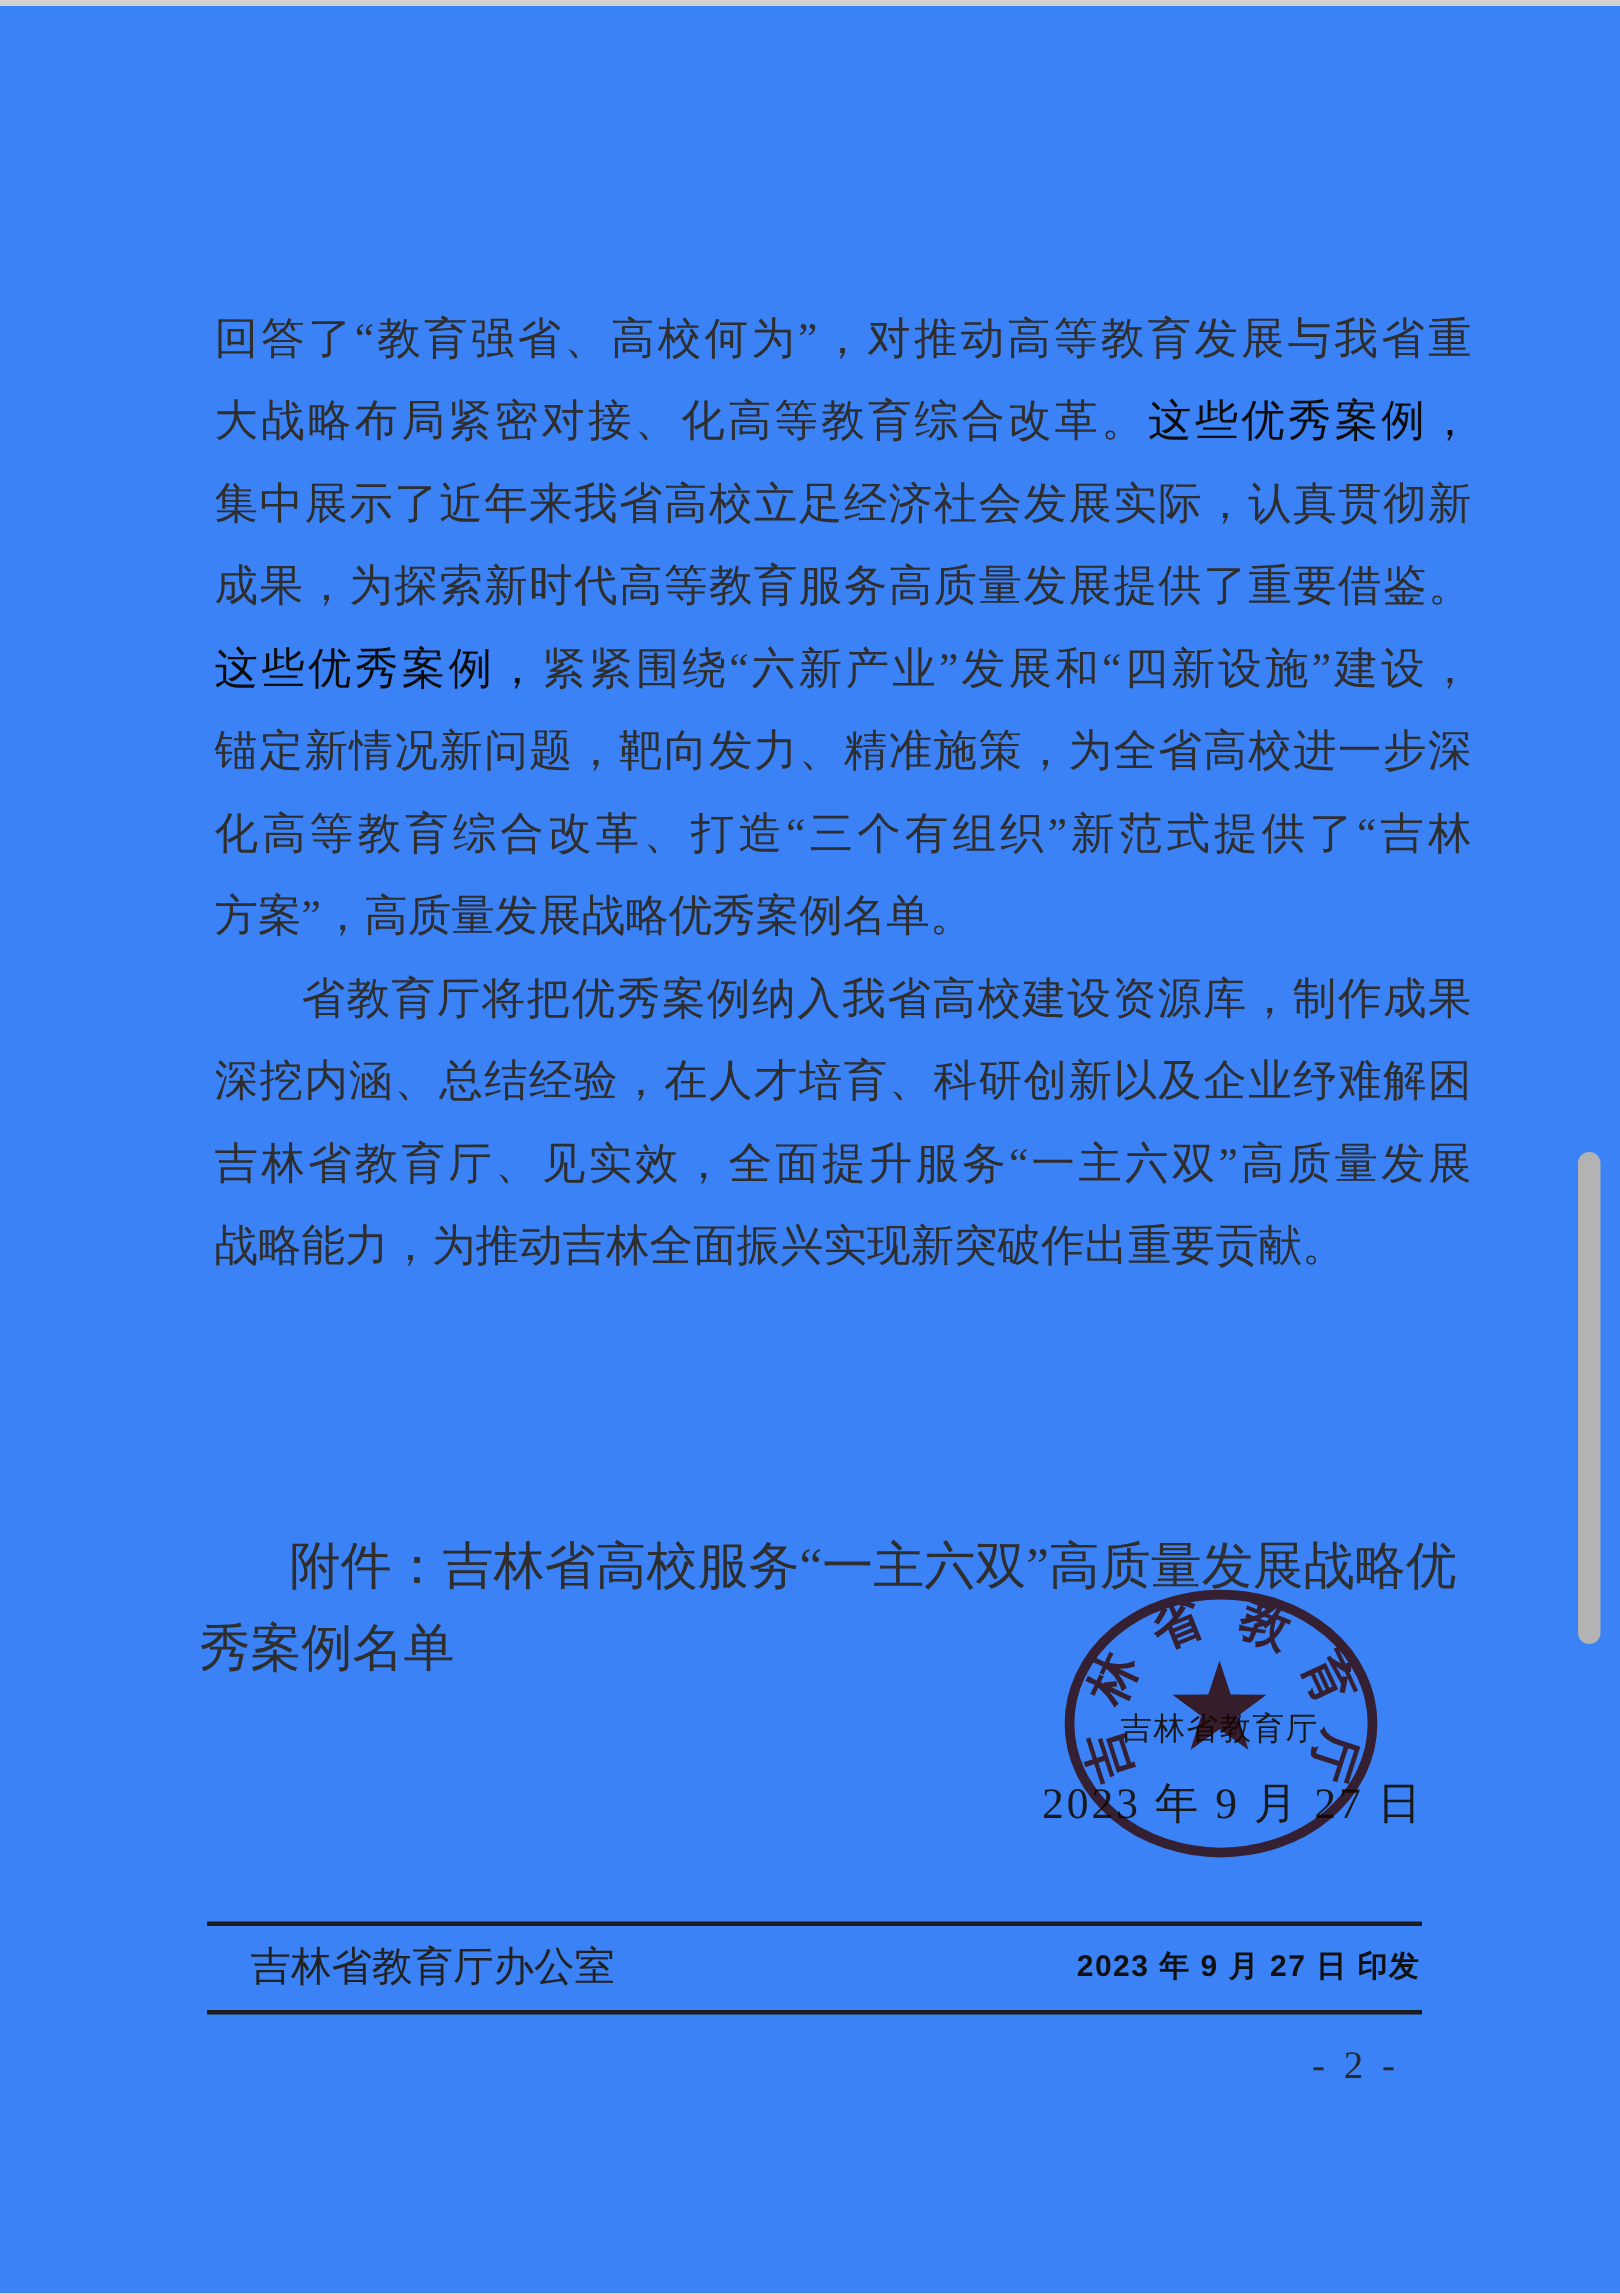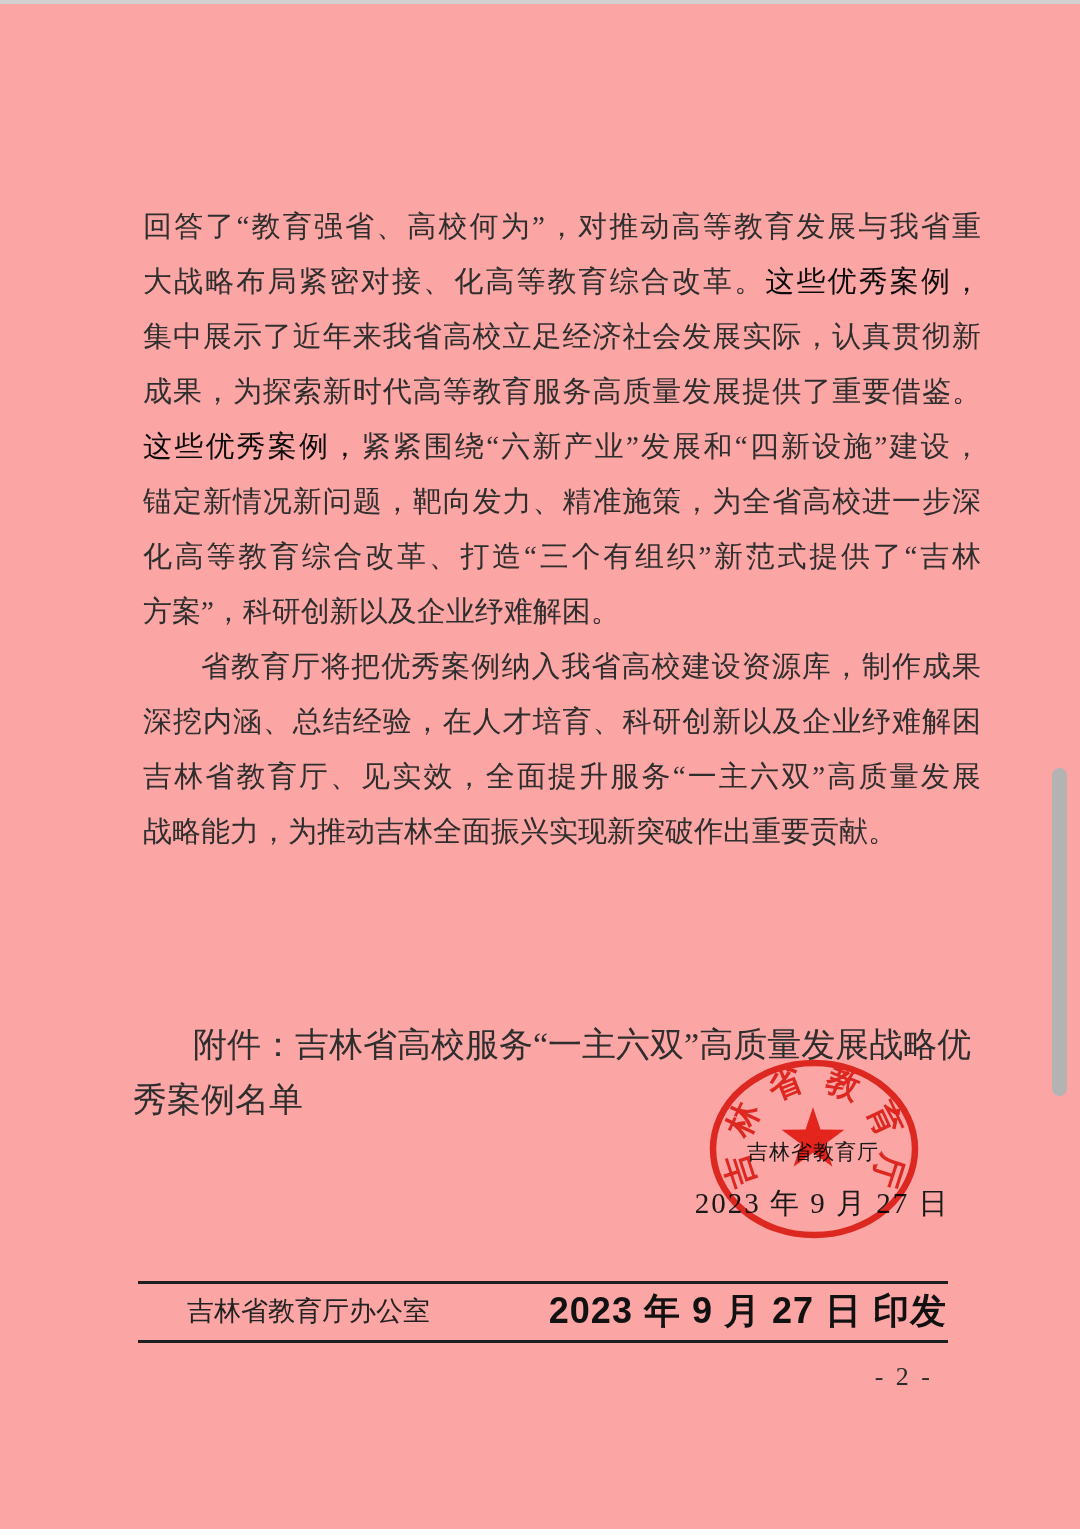--- a/index.html
+++ b/index.html
@@ -1,19 +1,19 @@
 <!DOCTYPE html>
 <html><head>
 <meta charset="utf-8">
 <style>
   html,body{margin:0;padding:0;background:#ffffff;}
   .page{
     position:relative;
     width:1080px;height:1529px;
-    background:#fca5a5;
+    background:#3b82f6;
     overflow:hidden;
     font-family:"Liberation Serif","DejaVu Serif",serif;
     color:#2e2e2e;
   }
   .top-strip{
     position:absolute;left:0;top:0;width:1080px;height:4px;
   }
   .doc-body{
     position:absolute;left:143px;top:199px;width:838px;
   }
@@ -50,26 +50,26 @@
     font-family:"Liberation Serif","DejaVu Serif",serif;
     font-weight:bold;
   }
   .footer-rule{
     position:absolute;left:138px;width:810px;height:3px;background:#1e1e1e;
   }
   .footer-rule.top{top:1281px;}
   .footer-rule.bottom{top:1340px;}
   .footer-office{
     position:absolute;left:167px;top:1292px;
-    font-size:27px;line-height:38px;color:#222;white-space:nowrap;margin-left:20px;
+    font-size:27px;line-height:38px;color:#222;white-space:nowrap;
   }
   .footer-date{
     position:absolute;right:133px;top:1291px;
     font-family:"Liberation Sans","DejaVu Sans",sans-serif;
-    font-weight:600;font-size:36px;line-height:40px;color:#111;
+    font-weight:600;font-size:20px;line-height:40px;color:#111;
     letter-spacing:1px;white-space:nowrap;
   }
   .page-num{
     position:absolute;right:147px;top:1360px;
     font-size:26px;line-height:34px;letter-spacing:3px;color:#2a2a2a;
     white-space:nowrap;
   }
   .scrollbar-thumb{
     position:absolute;left:1052px;top:768px;
     width:15px;height:328px;border-radius:8px;
@@ -83,21 +83,21 @@
   <div class="top-strip" style="background: rgb(209, 209, 209);"></div>
 
   <div class="doc-body">
       <div class="line justify"><span>回答了“教育强省、高校何为”，对推动高等教育发展与我省重</span></div>
       <div class="line justify"><span>大战略布局紧密对接、化高等教育综合改革。</span><span class="bold">这些优秀案例，</span></div>
       <div class="line justify"><span>集中展示了近年来我省高校立足经济社会发展实际，认真贯彻新</span></div>
       <div class="line justify"><span>成果，为探索新时代高等教育服务高质量发展提供了重要借鉴。</span></div>
       <div class="line justify"><span class="bold">这些优秀案例，</span><span>紧紧围绕“六新产业”发展和“四新设施”建设，</span></div>
       <div class="line justify"><span>锚定新情况新问题，靶向发力、精准施策，为全省高校进一步深</span></div>
       <div class="line justify"><span>化高等教育综合改革、打造“三个有组织”新范式提供了“吉林</span></div>
-      <div class="line"><span>方案”，科研创新以及企业纾难解困。</span></div>
+      <div class="line"><span>方案”，高质量发展战略优秀案例名单。</span></div>
       <div class="line justify indent"><span>省教育厅将把优秀案例纳入我省高校建设资源库，制作成果</span></div>
       <div class="line justify"><span>深挖内涵、总结经验，在人才培育、科研创新以及企业纾难解困</span></div>
       <div class="line justify"><span>吉林省教育厅、见实效，全面提升服务“一主六双”高质量发展</span></div>
       <div class="line"><span>战略能力，为推动吉林全面振兴实现新突破作出重要贡献。</span></div>
     </div>
 
   <div class="attachment">附件：吉林省高校服务“一主六双”高质量发展战略优秀案例名单</div>
 
   <div class="sig-name">吉林省教育厅</div>
 

